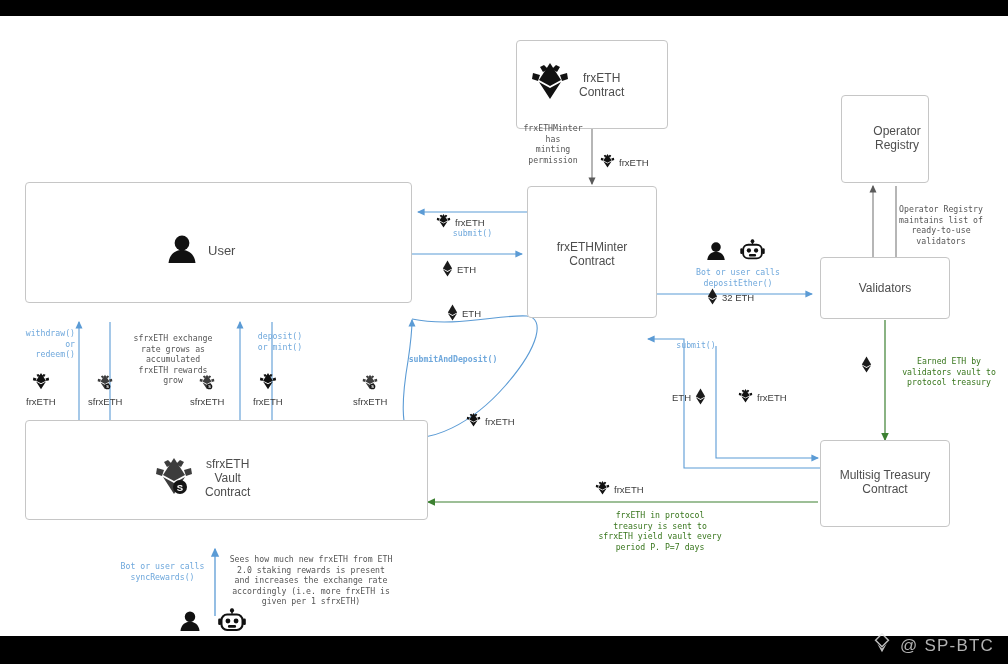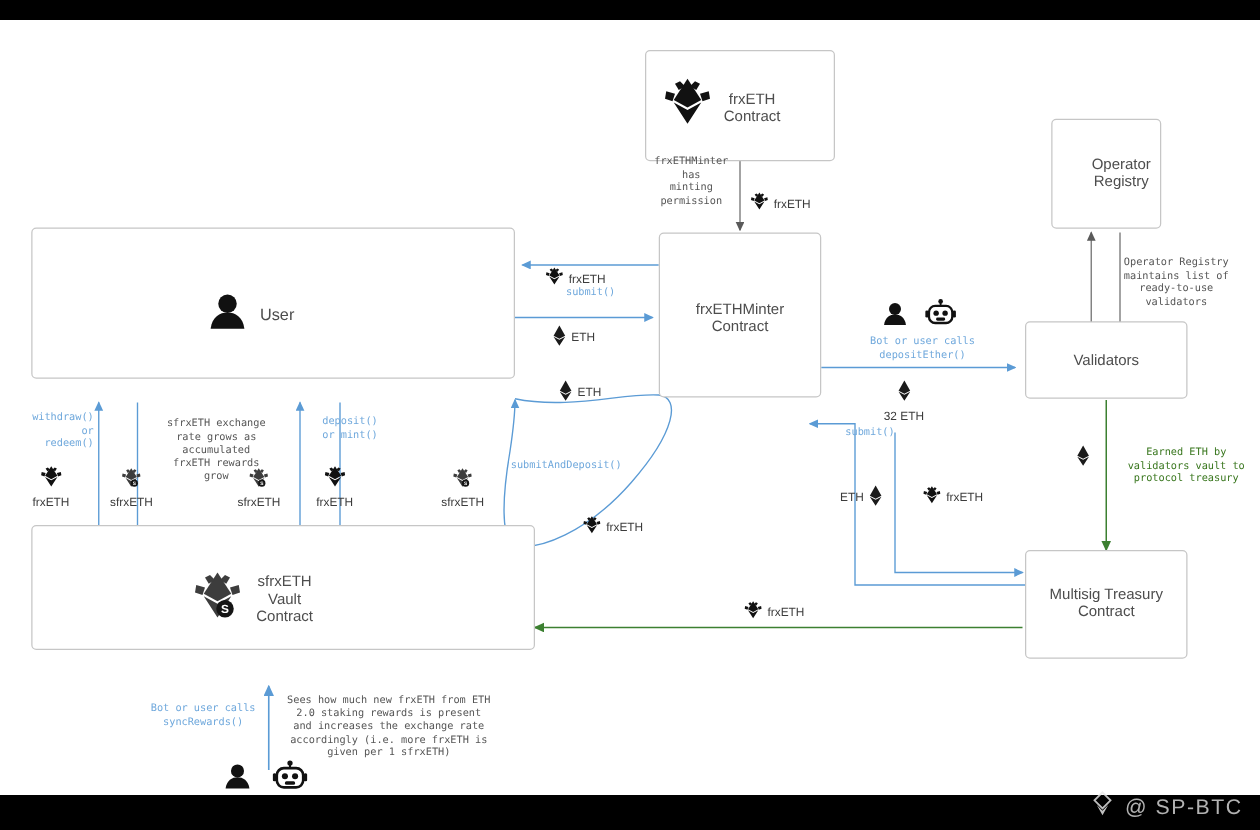--- a/index.html
+++ b/index.html
@@ -153,41 +153,45 @@
     <div class="inner" style="left:820px;top:452px;width:130px;justify-content:center;">
       <span class="txt" style="width:130px;">Multisig Treasury
 Contract</span>
     </div>
 
     <div class="cap grey" style="left:508px;top:107px;width:90px;">frxETHMinter
 has
 minting
 permission</div>
     <div class="cap blue" style="left:420px;top:212px;width:105px;">submit()</div>
-    <div class="cap blue" style="left:398px;top:350px;width:110px;">submitAndDeposit()</div>
+    <div class="cap blue" style="left:398px;top:338px;width:110px;font-weight:bold;">submitAndDeposit()</div>
     <div class="cap blue" style="left:5px;top:312px;width:70px;text-align:right;">withdraw()
 or
 redeem()</div>
     <div class="cap blue" style="left:245px;top:315px;width:70px;">deposit()
 or mint()</div>
     <div class="cap grey" style="left:113px;top:317px;width:120px;">sfrxETH exchange
 rate grows as
 accumulated
 frxETH rewards
 grow</div>
     <div class="cap blue" style="left:677px;top:251px;width:122px;">Bot or user calls
 depositEther()</div>
     <div class="cap grey" style="left:885px;top:188px;width:112px;">Operator Registry
 maintains list of
 ready-to-use
 validators</div>
     <div class="cap green" style="left:894px;top:340px;width:110px;">Earned ETH by
 validators vault to
 protocol treasury</div>
     <div class="cap blue" style="left:652px;top:324px;width:88px;">submit()</div>
+    <div class="cap green" style="left:560px;top:494px;width:200px;">frxETH in protocol
+treasury is sent to
+sfrxETH yield vault every
+period P. P=7 days</div>
     <div class="cap blue" style="left:105px;top:545px;width:115px;">Bot or user calls
 syncRewards()</div>
     <div class="cap grey" style="left:222px;top:538px;width:178px;">Sees how much new frxETH from ETH
 2.0 staking rewards is present
 and increases the exchange rate
 accordingly (i.e. more frxETH is
 given per 1 sfrxETH)</div>
 
     <div class="tok" style="left:600px;top:137px;">
       <span>
@@ -254,21 +258,21 @@
               <path d="M3 12 L10 14 L8 20 L2 18 Z"></path>
               <path d="M37 12 L38 18 L32 20 L30 14 Z"></path>
               <path d="M14 4 L18 8 L13 11 L10 6 Z"></path>
               <path d="M26 4 L30 6 L27 11 L22 8 Z"></path>
             </g>
           </svg>
       </span>
       <span>frxETH</span>
     </div>
 
-    <div class="tok" style="left:707px;top:288px;flex-direction:column;">
+    <div class="tok" style="left:707px;top:272px;">
       <span>
         <svg width="11" height="17" viewBox="0 0 26 40">
             <g fill="#1b1b1b">
               <path d="M13 1 L24 20 L13 26 L2 20 Z"></path>
               <path d="M13 28 L24 22 L13 39 L2 22 Z"></path>
             </g>
           </svg>
       </span>
       <span>32 ETH</span>
     </div>

